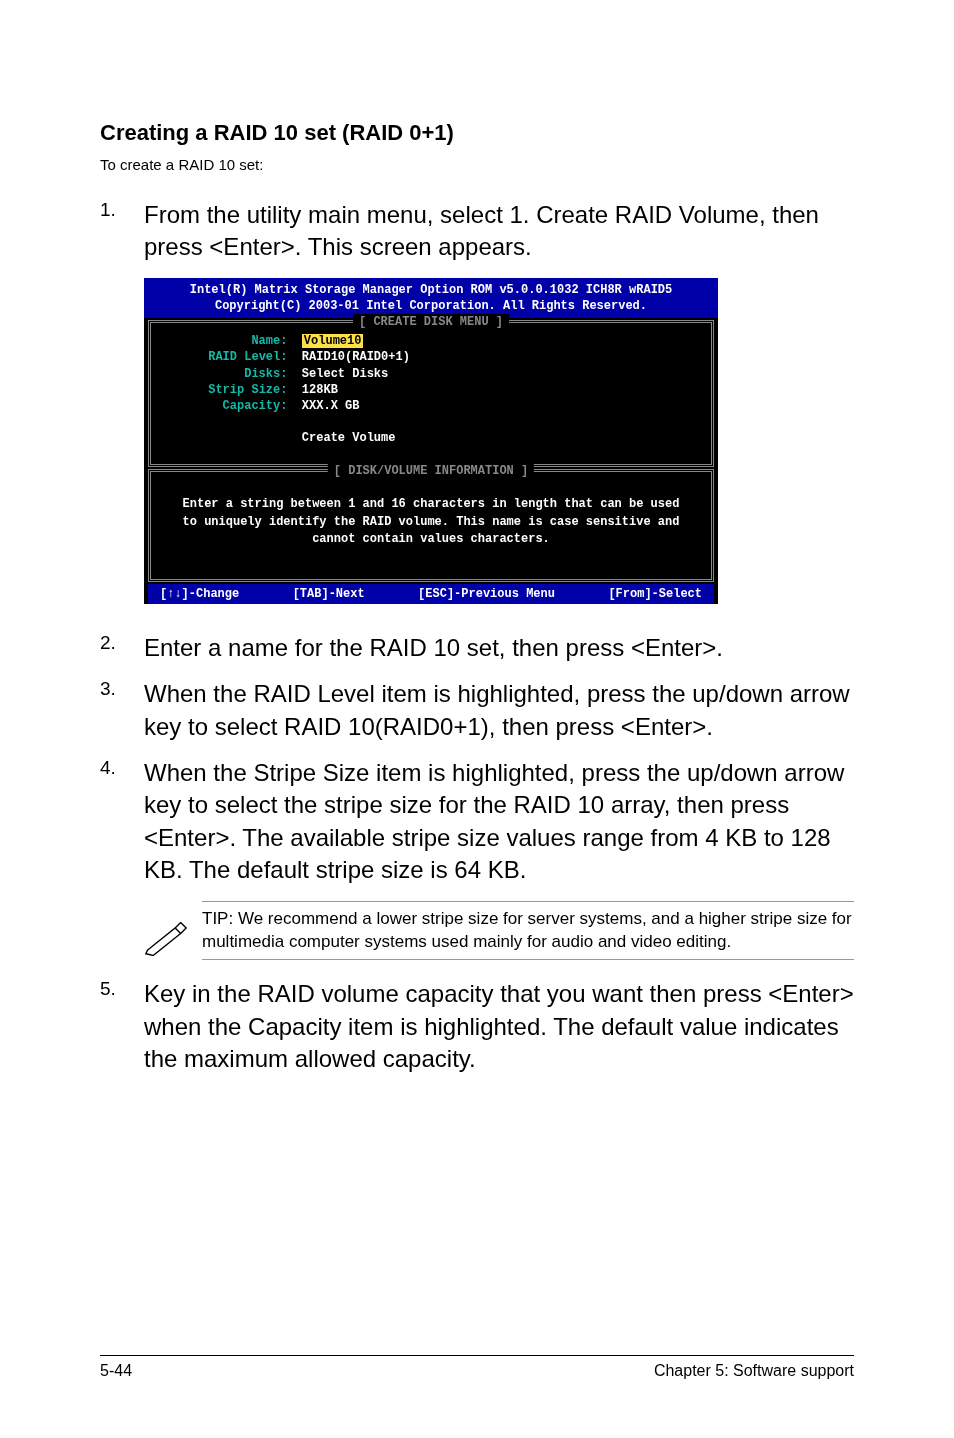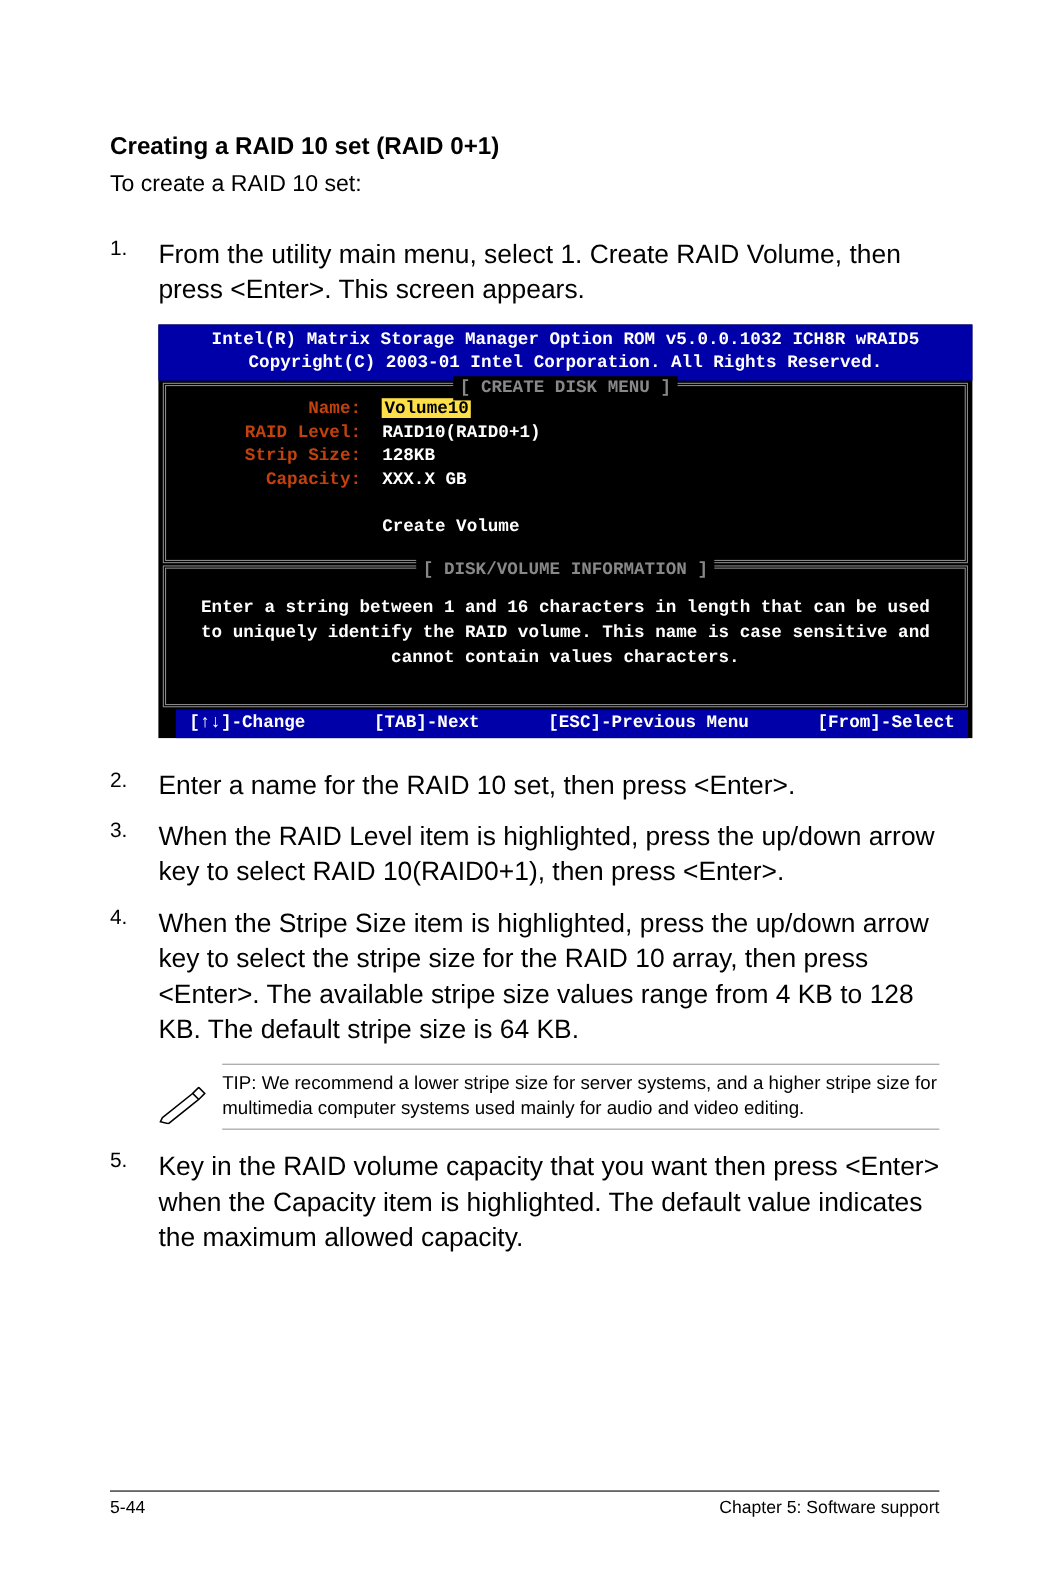--- a/index.html
+++ b/index.html
@@ -11,45 +11,45 @@
     color: #000;
     position: relative;
     padding: 120px 100px 0 100px;
   }
   h2[data-name="section-heading"] {
     font-size: 22px;
     font-weight: bold;
     margin-bottom: 10px;
   }
   p.intro[data-name="intro-text"] {
-    font-size: 21px;
-    margin-bottom: 36px;
+    font-size: 15px;
+    margin-bottom: 26px;
   }
   .step-row {
     display: flex;
     align-items: flex-start;
     margin-bottom: 14px;
   }
   .step-num {
     width: 44px;
     flex-shrink: 0;
     font-size: 19px;
   }
   .step-text {
     font-size: 24px;
     line-height: 1.35;
   }
 
   
   .bios {
-    width: 740px;
+    width: 574px;
     margin: 6px 0 28px 44px;
     background: #000;
     font-family: "Courier New", monospace;
-    font-size: 16px;
+    font-size: 12px;
     line-height: 1.35;
   }
   .bios-header {
     background: #0000a8;
     color: #fff;
     text-align: center;
     padding: 4px 6px;
     font-weight: bold;
   }
   .bios-panel {
@@ -67,37 +67,37 @@
     color: #888;
     padding: 0 6px;
     font-weight: bold;
     white-space: nowrap;
   }
   .field-row {
     color: #fff;
     font-weight: bold;
     white-space: pre;
   }
-  .field-label { color: #c2410c; }
+  .field-label { color: #14b8a6; }
   .field-value { color: #fff; }
   .val-highlight { background: #fde047; color: #000; padding: 0 2px; }
   .status-text {
     color: #fff;
     text-align: center;
     font-weight: bold;
     line-height: 1.45;
   }
   .bios-footer {
     background: #0000a8;
     color: #fff;
     display: flex;
     justify-content: space-between;
     padding: 2px 12px;
     font-weight: bold;
-    margin: 2px 4px 4px 16px;
+    margin: 2px 4px 4px 4px;
   }
 
   
   .note-row {
     display: flex;
     align-items: flex-end;
     margin: 6px 0 18px 44px;
     gap: 14px;
   }
   .note-icon svg { width: 44px; height: 34px; }
@@ -136,20 +136,21 @@
 <div class="bios" data-name="bios-screenshot">
   <div class="bios-header" data-name="bios-header">
     <div data-name="bios-header-line1">Intel(R) Matrix Storage Manager Option ROM v5.0.0.1032 ICH8R wRAID5</div>
     <div data-name="bios-header-line2">Copyright(C) 2003-01 Intel Corporation. All Rights Reserved.</div>
   </div>
 
   <div class="bios-panel" data-name="bios-create-array-panel">
     <div class="bios-panel-title" data-name="bios-panel-title">[ CREATE DISK MENU ]</div>
     <div class="field-row"><span class="field-label">            </span><span class="field-label" data-name="field-name-label">Name:</span>  <span class="val-highlight" data-name="field-name-value">Volume10</span>       </div>
     <div class="field-row"><span class="field-label">      </span><span class="field-label" data-name="field-raidlevel-label">RAID Level:</span>  <span class="field-value" data-name="field-raidlevel-value">RAID10(RAID0+1)</span></div>
+    <div class="field-row"><span class="field-label">           </span><span class="field-label" data-name="field-disks-label">Disks:</span>  <span class="field-value" data-name="field-disks-value">Select Disks</span></div>
     <div class="field-row"><span class="field-label">      </span><span class="field-label" data-name="field-stripsize-label">Strip Size:</span>  <span class="field-value" data-name="field-stripsize-value">128KB</span></div>
     <div class="field-row"><span class="field-label">        </span><span class="field-label" data-name="field-capacity-label">Capacity:</span>  <span class="field-value" data-name="field-capacity-value">XXX.X GB</span></div>
     <div class="field-row">&nbsp;</div>
     <div class="field-row"><span class="field-label">                   </span><span class="field-value" data-name="create-volume-action">Create Volume</span></div>
   </div>
 
   <div class="bios-panel" data-name="bios-diskinfo-panel" style="padding-top:24px;padding-bottom:30px;">
     <div class="bios-panel-title" data-name="bios-panel2-title">[ DISK/VOLUME INFORMATION ]</div>
     <div class="status-text" data-name="bios-info-line1">Enter a string between 1 and 16 characters in length that can be used</div>
     <div class="status-text" data-name="bios-info-line2">to uniquely identify the RAID volume. This name is case sensitive and</div>

